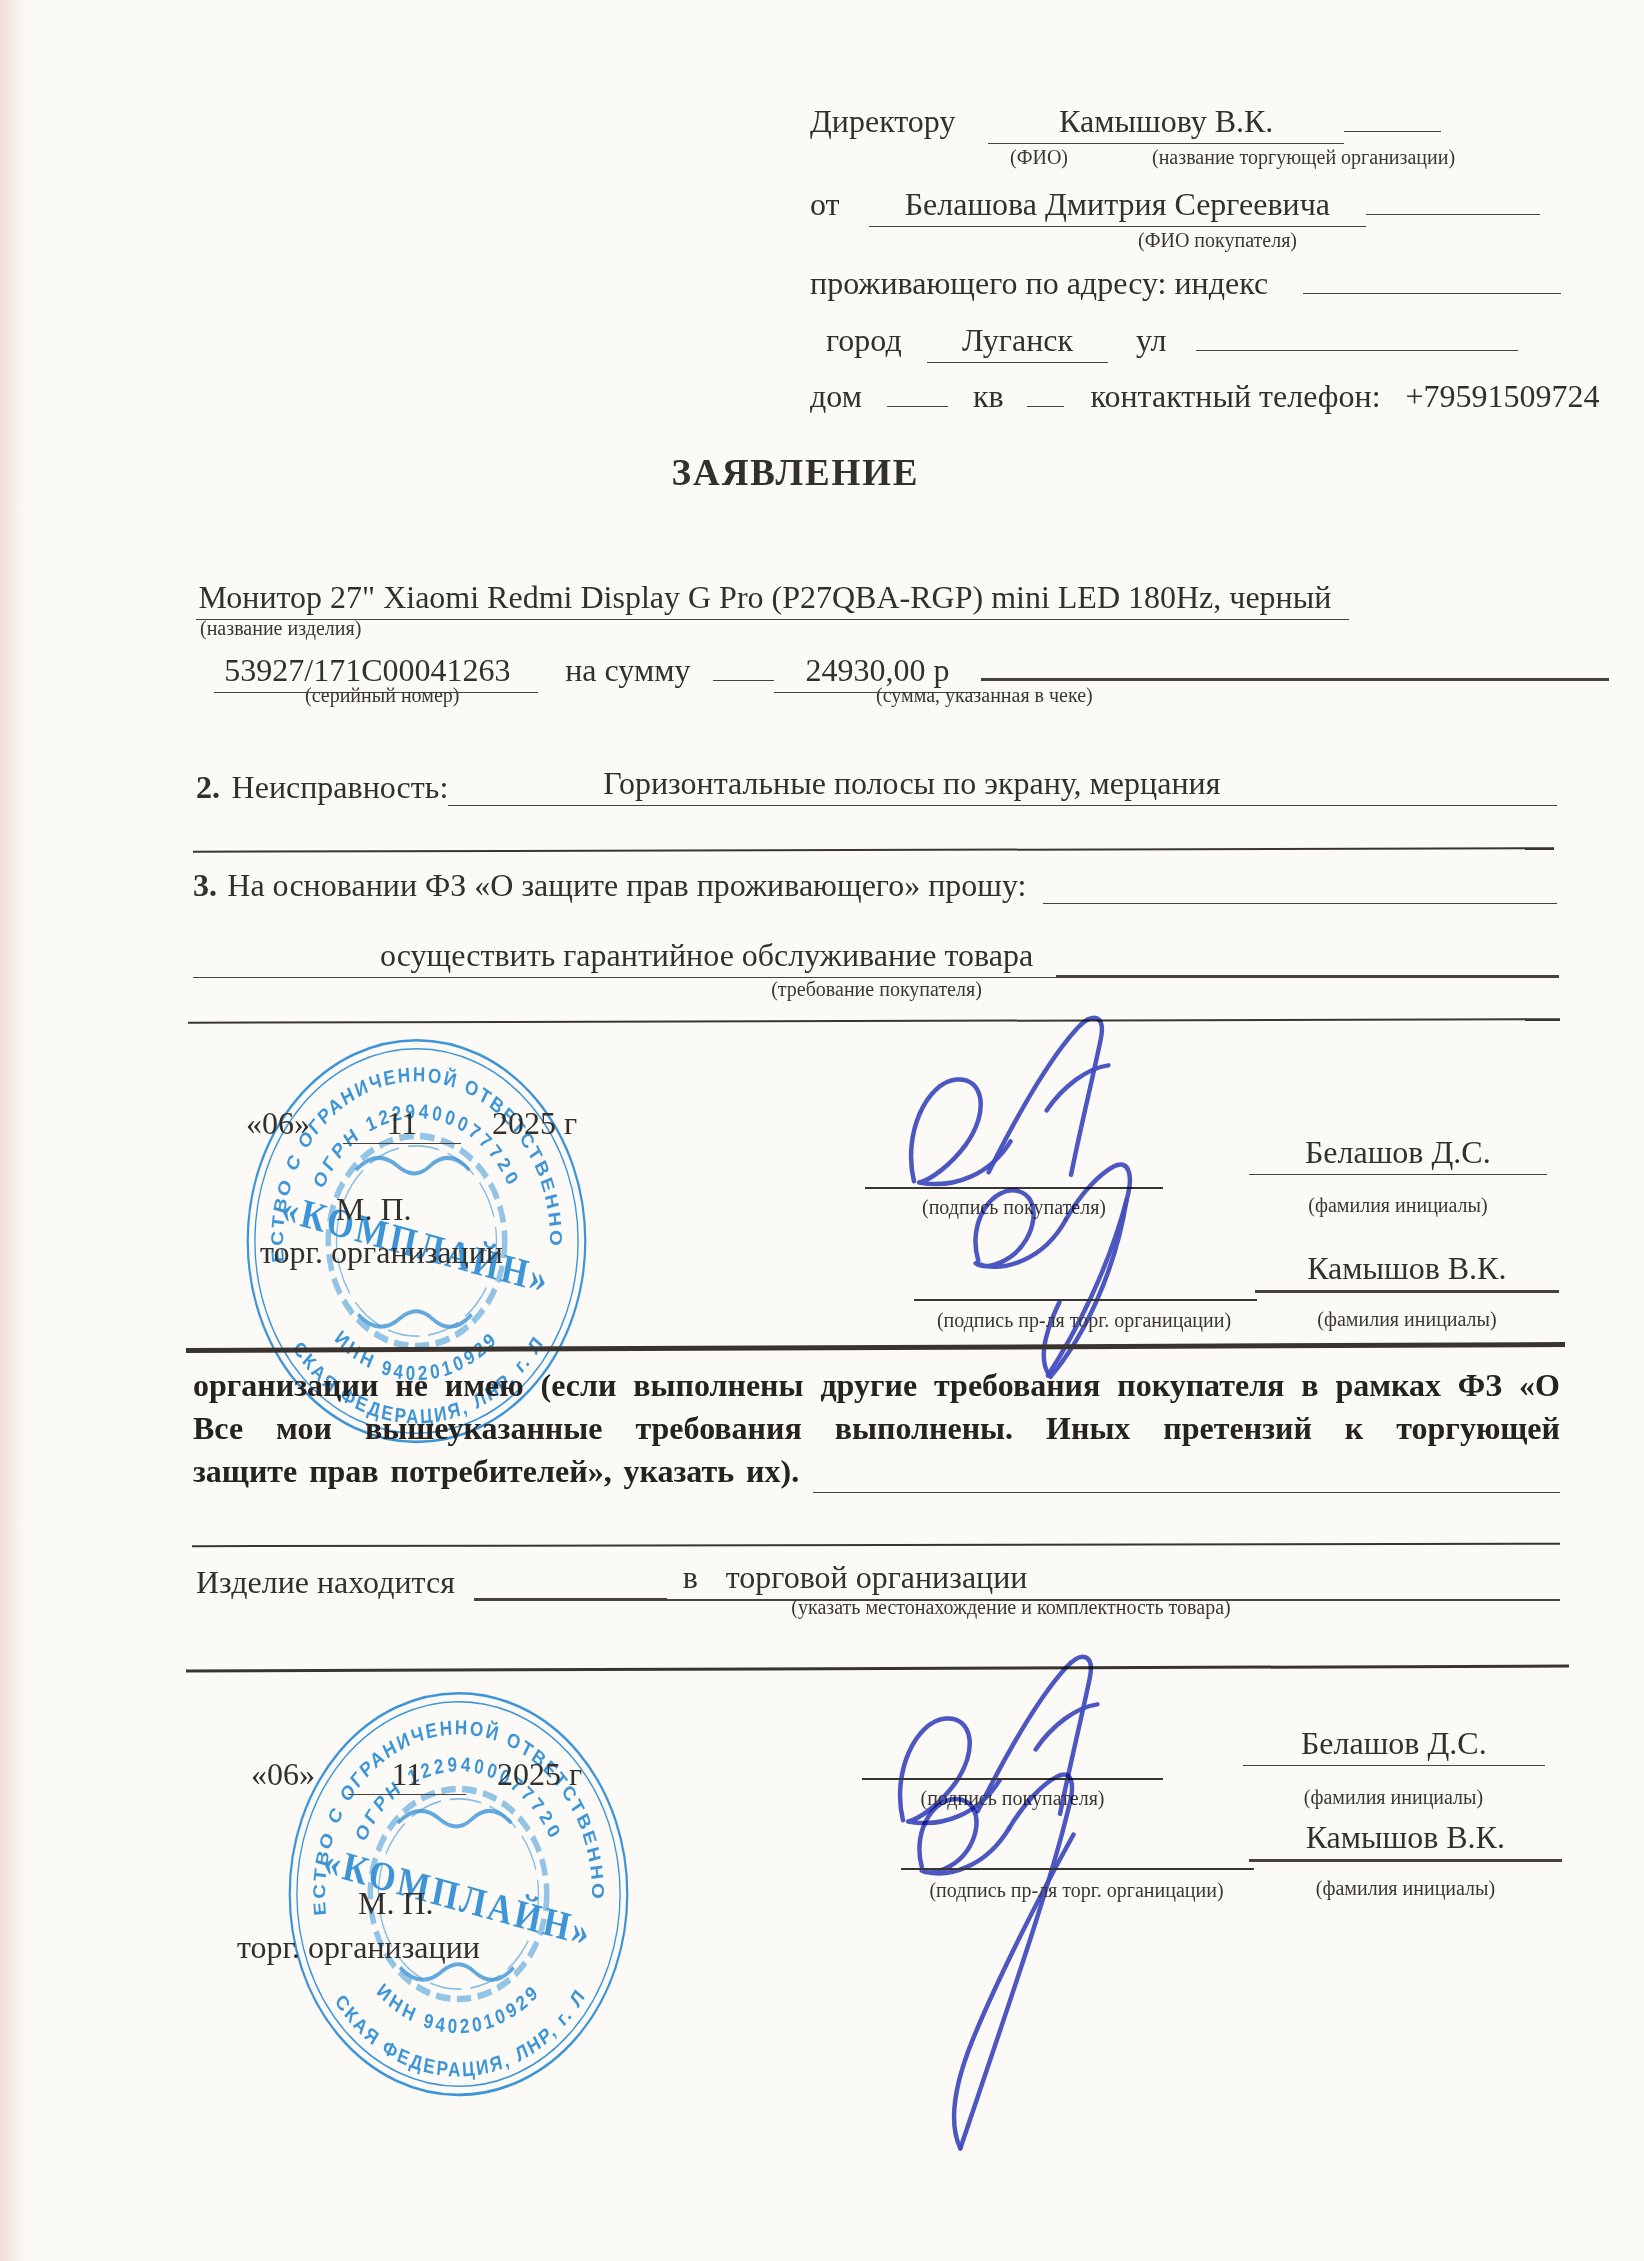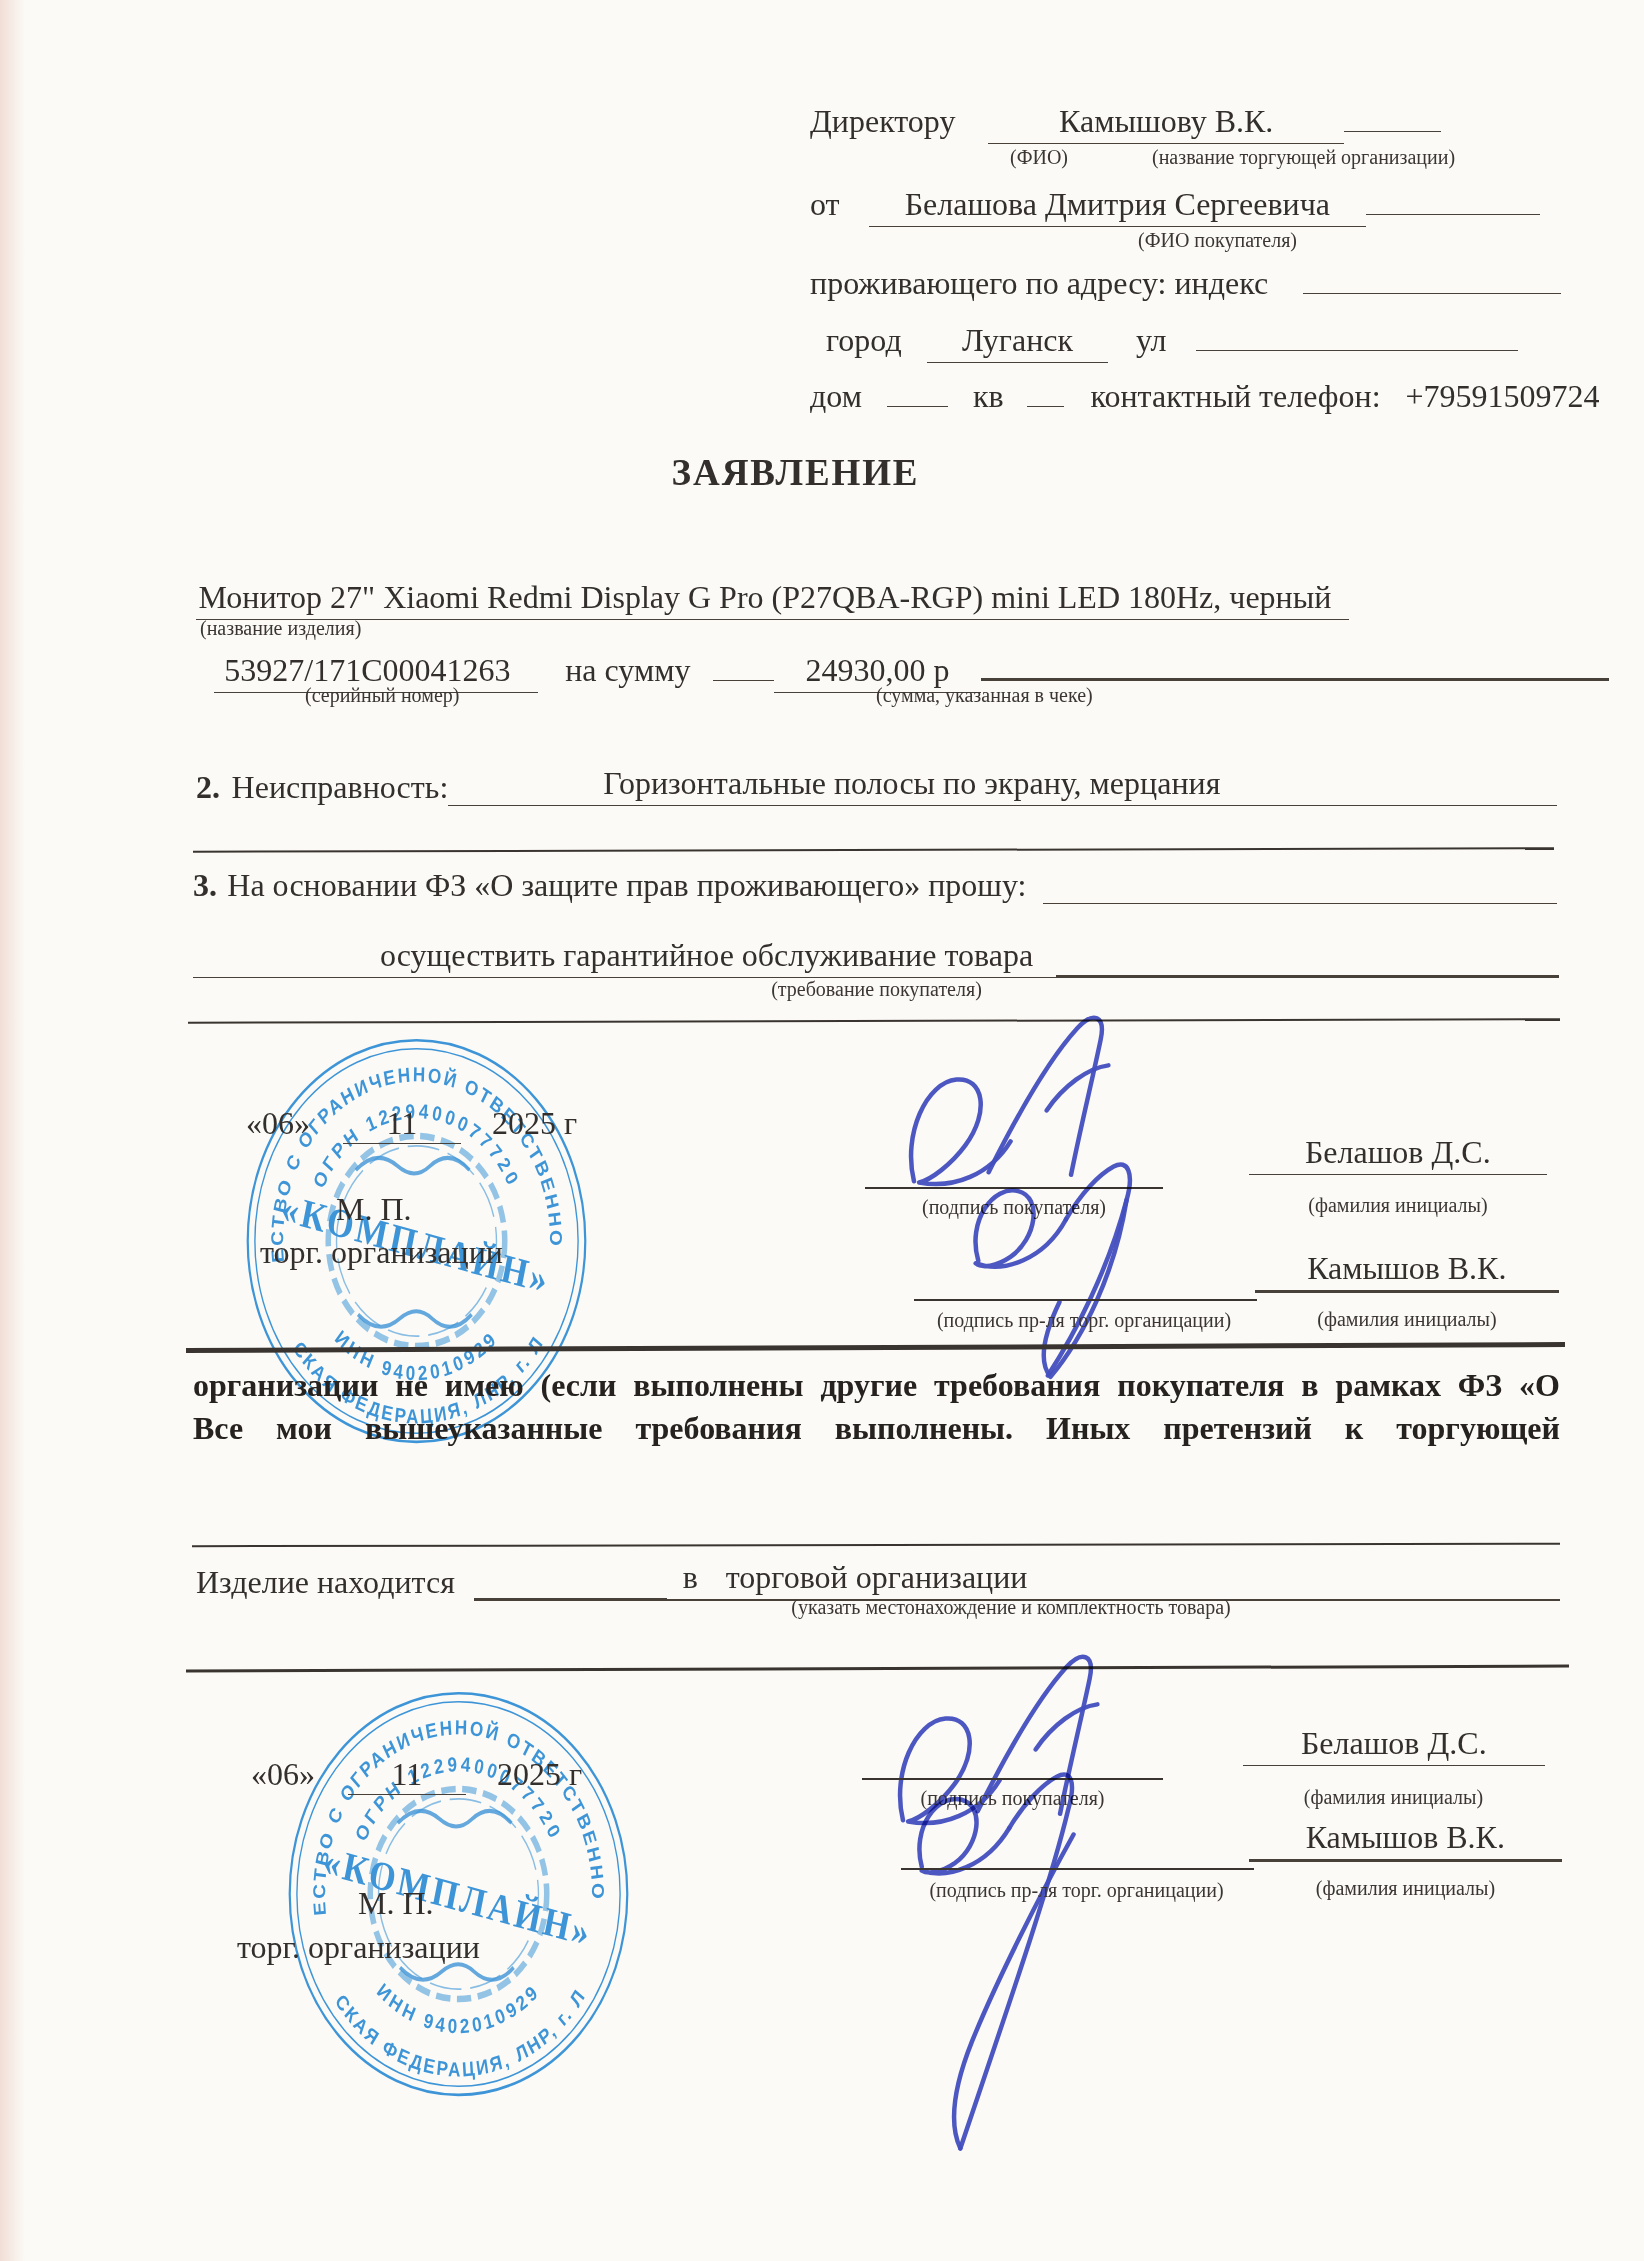--- a/index.html
+++ b/index.html
@@ -187,20 +187,25 @@
   <div class="row" style="left:1255px;top:1250px;">
     <span class="fill thick" style="width:283px;text-align:center;">Камышов В.К.</span>
   </div>
   <span class="sub center" style="left:1255px;top:1308px;width:304px;">(фамилия инициалы)</span>
 
   <div class="rule" style="left:186px;top:1345px;width:1379px;height:4.5px;transform:rotate(-0.25deg);"></div>
 
   <div style="position:absolute;left:193px;top:1364px;width:1367px;">
     <div class="para-line">организации не имею (если выполнены другие требования покупателя в рамках ФЗ «О</div>
     <div class="para-line">Все мои вышеуказанные требования выполнены. Иных претензий к торгующей</div>
+    <div style="display:flex;align-items:flex-end;">
+      <span class="para-line" style="width:auto;text-align:left;text-align-last:left;flex:0 0 auto;">защите прав потребителей», указать их).</span>
+      <span class="gap" style="width:14px;"></span>
+      <span class="grow" style="height:36px;"></span>
+    </div>
   </div>
   <div class="rule" style="left:192px;top:1544px;width:1368px;transform:rotate(-0.1deg);"></div>
 
   <div class="frow" style="left:196px;top:1559px;width:1364px;">
     <span>Изделие находится</span>
     <span class="gap" style="width:19.3px;"></span>
     <span class="blank thick" style="width:193px;"></span>
       <span class="fill" style="border-bottom-width:2.6px;padding:0 15.5px 3.2px 15.5px;"><span>в</span><span class="gap" style="width:28px;"></span><span>торговой организации</span></span>
       <span class="grow" style="border-bottom-width:2.6px;"></span>
   </div>

